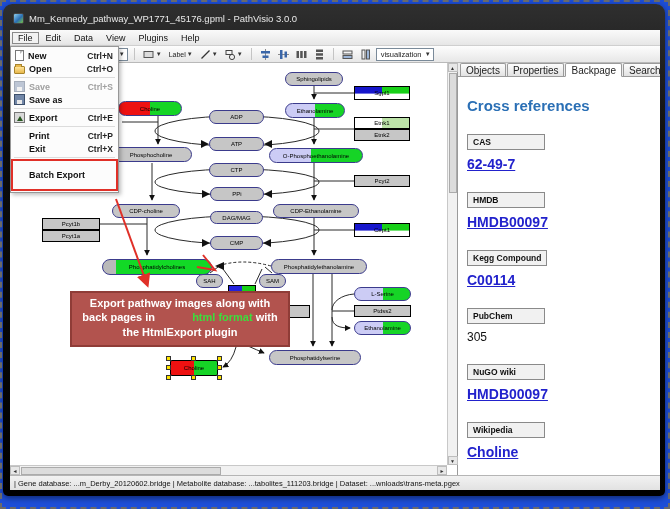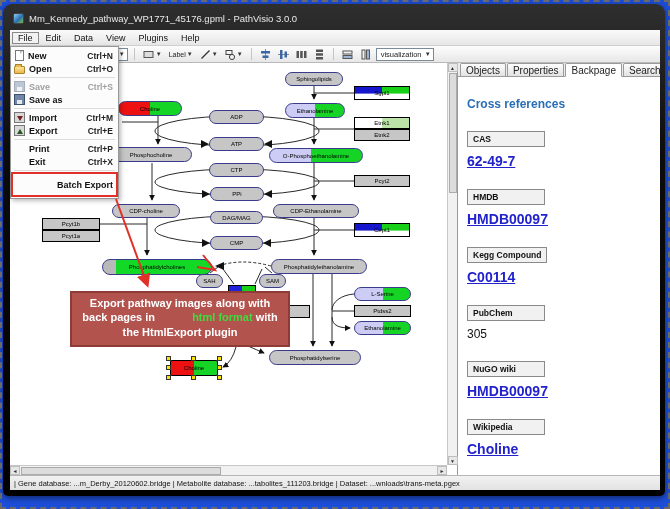--- a/index.html
+++ b/index.html
@@ -54,39 +54,39 @@
   .hthumb{height:8px;width:200px;background:#dcdcdc;border:1px solid #ababab;margin-left:1px;}
   .vthumb{width:8px;height:120px;background:#dcdcdc;border:1px solid #ababab;margin-top:1px;}
   .hspacer{flex:1}
 
   
   .panel{flex:1;border-left:1px solid #9a9a9a;background:#fff;display:flex;flex-direction:column;overflow:hidden;}
   .tabs{height:14px;display:flex;align-items:flex-end;background:#ececec;border-bottom:1px solid #9a9a9a;padding-left:2px;font-size:10px;}
   .tab{height:13px;display:flex;align-items:center;padding:0 5px;border:1px solid #9a9a9a;border-bottom:none;background:linear-gradient(180deg,#fdfdfd,#e2e2e2);margin-right:1px;border-radius:2px 2px 0 0;color:#222;}
   .tab.active{background:#fff;height:14px;margin-bottom:-1px;border-bottom:1px solid #fff;}
   .panelbody{flex:1;padding:0 0 0 9px;overflow:hidden;}
-  .xrefhead{margin-top:20px;margin-bottom:11px;font-size:12px;font-weight:bold;color:#2a6fb5;}
+  .xrefhead{margin-top:20px;margin-bottom:11px;font-size:15px;font-weight:bold;color:#2a6fb5;}
   .xsec{margin-top:17px;}
   .xhead{display:inline-block;min-width:78px;background:#f1f1f1;border:1px solid #8a8a8a;font-weight:bold;font-size:8.5px;padding:2px 5px;color:#111;}
   .xlink{display:block;margin-top:6px;font-size:14px;font-weight:bold;color:#2222cc;text-decoration:underline;width:max-content;}
   .xval{display:block;margin-top:6px;font-size:12px;color:#111;}
 
   
   .statusbar{height:15px;background:linear-gradient(180deg,#f2f2f2,#e2e2e2);border-top:1px solid #b5b5b5;display:flex;align-items:center;font-size:7.5px;color:#111;padding-left:4px;white-space:nowrap;overflow:hidden;}
 
   
   .filemenu{position:absolute;left:7px;top:42px;width:109px;background:#fcfcfc;border:1px solid #979797;box-shadow:2px 2px 4px rgba(0,0,0,.25);z-index:40;padding:2px 0;font-size:9px;color:#111;}
   .mi{height:13px;display:flex;align-items:center;padding:0 5px 0 3px;position:relative;font-weight:bold;}
   .mi .ic{width:11px;height:11px;margin-right:4px;position:relative;flex:none;}
   .mi .lbl{white-space:nowrap;}
   .mi .sc{margin-left:auto;color:#222;font-size:8.5px;padding-left:6px;}
   .mi.disabled .lbl,.mi.disabled .sc{color:#a0a0a0;}
   .mi.disabled .ic{opacity:.45;}
   .msep{height:1px;background:#dcdcdc;margin:2px 3px;}
-  .mi.hl{height:23px;gap:28px;}
+  .mi.hl{height:30px;}
   .mi.hl::after{content:'';position:absolute;left:0;right:0;top:-1px;bottom:-1px;border:2px solid #e03028;pointer-events:none;}
   
   .ic-new{background:#fff;border:1px solid #777;width:9px !important;height:11px !important;margin-left:1px;}
   .ic-new::after{content:'';position:absolute;right:0;top:0;border-left:3px solid #bbb;border-bottom:3px solid transparent;}
   .ic-open{background:linear-gradient(180deg,#ffe49a,#e8b84b);border:1px solid #a8842c;height:8px !important;margin-top:3px;border-radius:1px;}
   .ic-open::before{content:'';position:absolute;left:0;top:-3px;width:5px;height:2px;background:#e8b84b;border:1px solid #a8842c;border-bottom:none;}
   .ic-save{background:#7287a8;border:1px solid #3c4f6b;}
   .ic-save::after{content:'';position:absolute;left:2px;bottom:0;width:5px;height:4px;background:#e8e8e8;}
   .ic-port{background:#d9d9d9;border:1px solid #777;}
   .ic-port::after{content:'';position:absolute;left:2px;top:2px;width:0;height:0;border:3px solid transparent;}
@@ -371,25 +371,20 @@
         <span class="lbl">Save</span>
         <span class="sc">Ctrl+S</span>
       </div>
       <div class="mi">
         <span class="ic ic-save"></span>
         <span class="lbl">Save as</span>
         <span class="sc"></span>
       </div>
       <div class="msep"></div>
       <div class="mi">
-        <span class="ic ic-port ic-import"></span>
-        <span class="lbl">Import</span>
-        <span class="sc">Ctrl+M</span>
-      </div>
-      <div class="mi">
         <span class="ic ic-port ic-export"></span>
         <span class="lbl">Export</span>
         <span class="sc">Ctrl+E</span>
       </div>
       <div class="msep"></div>
       <div class="mi">
         <span class="ic"></span>
         <span class="lbl">Print</span>
         <span class="sc">Ctrl+P</span>
       </div>

